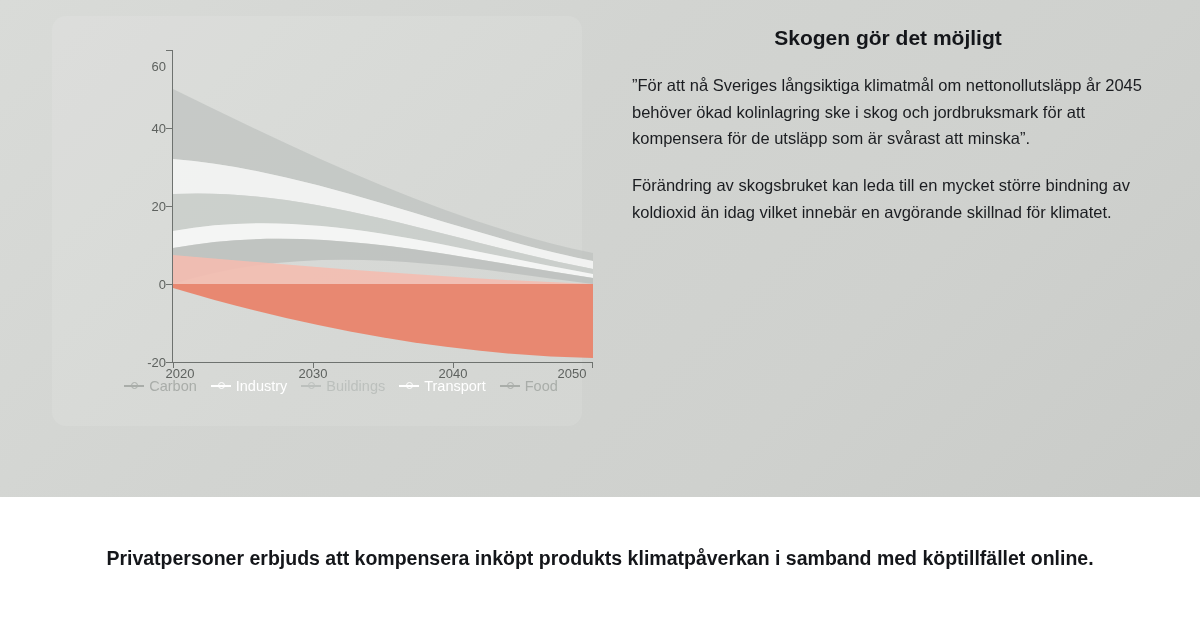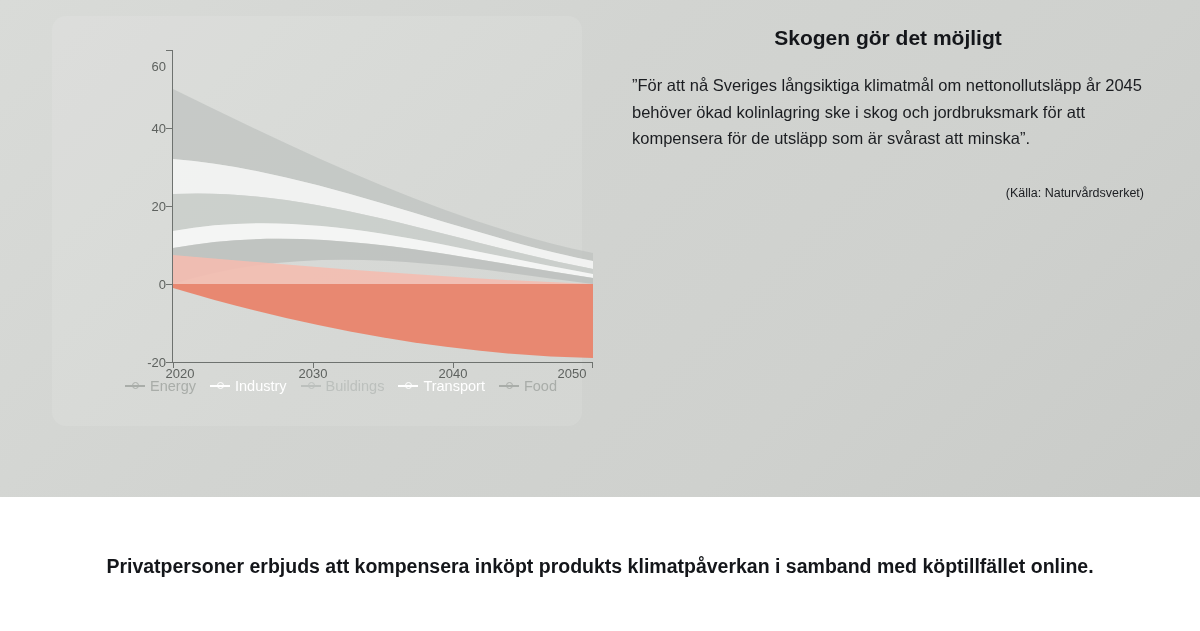--- a/index.html
+++ b/index.html
@@ -178,21 +178,20 @@
   .bottom-text {
     position: absolute;
     left: 100px;
     top: 47px;
     width: 1000px;
     text-align: center;
     font-size: 19.5px;
     font-weight: bold;
     line-height: 1.5;
     color: #14161a;
-    margin-top: 8px;
   }
 </style>
 </head>
 <body>
 
 <div class="slide">
 
   <div class="top-panel">
 
     <div class="chart-card">
@@ -242,21 +241,21 @@
         <div class="xtick" style="left:450px;">2050</div>
       </div>
 
       <div class="legend">
         <div class="legend-row">
           <div class="legend-item">
             <span class="legend-marker">
               <span class="ln" style="background:#a9ada9;"></span>
               <span class="dot" style="border-color:#a9ada9;"></span>
             </span>
-            <span style="color:#a9ada9;">Energy</span>
+            <span style="color:#a9ada9;">Carbon</span>
           </div>
           <div class="legend-item">
             <span class="legend-marker">
               <span class="ln" style="background:#ffffff;"></span>
               <span class="dot" style="border-color:#ffffff;"></span>
             </span>
             <span style="color:#ffffff;">Industry</span>
           </div>
           <div class="legend-item">
             <span class="legend-marker">
@@ -279,21 +278,21 @@
             </span>
             <span style="color:#a9ada9;">Food</span>
           </div>
         </div>
       </div>
     </div>
 
     <div class="text-col">
       <h2 class="text-title">Skogen gör det möjligt</h2>
       <p class="text-para">”För att nå Sveriges långsiktiga klimatmål om nettonollutsläpp år 2045 behöver ökad kolinlagring ske i skog och jordbruksmark för att kompensera för de utsläpp som är svårast att minska”.</p>
-      <div class="text-source">(Källa: Naturvårdsverket)</div>
+      <p class="text-para">Förändring av skogsbruket kan leda till en mycket större bindning av koldioxid än idag vilket innebär en avgörande skillnad för klimatet.</p>
     </div>
   </div>
 
   <div class="bottom">
     <div class="bottom-text">Privatpersoner erbjuds att kompensera inköpt produkts klimatpåverkan i samband med köptillfället online.</div>
   </div>
 
 </div>
 
 </body></html>

